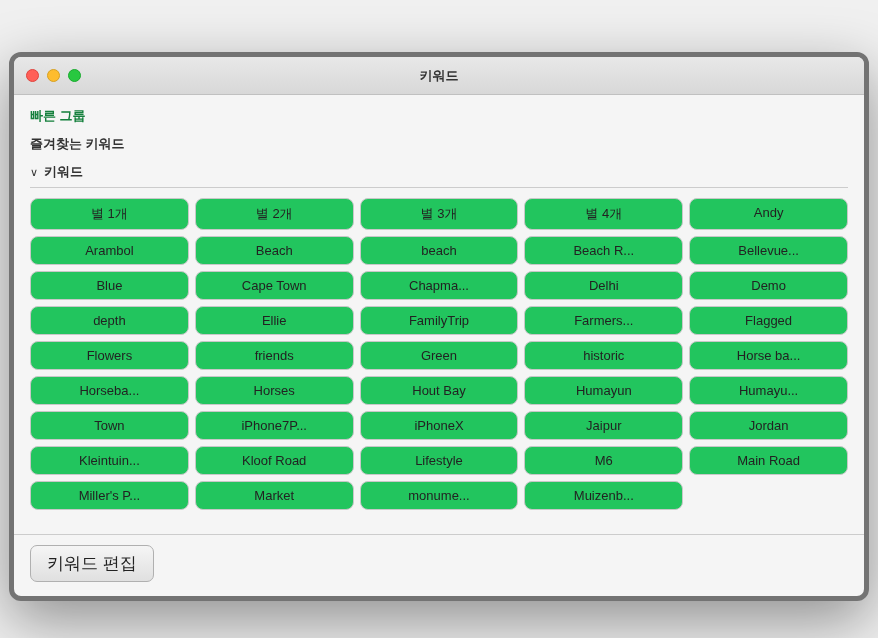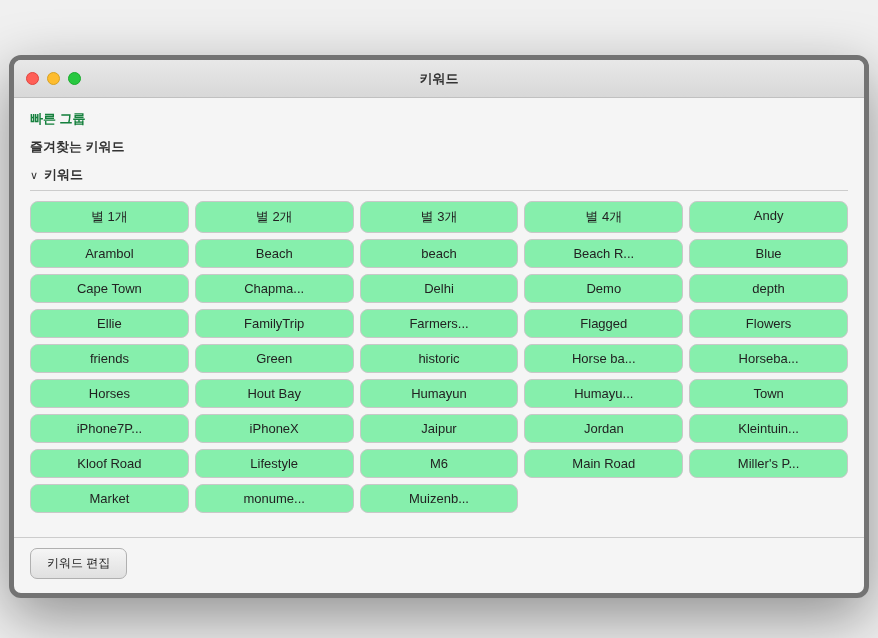--- a/index.html
+++ b/index.html
@@ -126,21 +126,21 @@
     }
 
     .keywords-grid {
       display: grid;
       grid-template-columns: repeat(5, 1fr);
       gap: 6px;
       margin-bottom: 12px;
     }
 
     .keyword-chip {
-      background: #86efac;
+      background: #22c55e;
       border: 1px solid #c8c8c8;
       border-radius: 8px;
       padding: 6px 10px;
       text-align: center;
       font-size: 13px;
       color: #222;
       cursor: pointer;
       white-space: nowrap;
       overflow: hidden;
       text-overflow: ellipsis;
@@ -149,21 +149,21 @@
     .footer {
       padding: 10px 16px 14px;
       border-top: 1px solid #ccc;
     }
 
     .edit-btn {
       background: linear-gradient(to bottom, #f5f5f5, #e0e0e0);
       border: 1px solid #b0b0b0;
       border-radius: 7px;
       padding: 6px 16px;
-      font-size: 12px;
+      font-size: 17px;
       color: #222;
       cursor: pointer;
       font-family: inherit;
     }
   </style>
 </head>
 <body>
 
 <div class="window">
   <div class="titlebar">
@@ -190,20 +190,21 @@
     <div class="keywords-grid" id="keywords-grid">
     <div class="keyword-chip">별 1개</div>
         <div class="keyword-chip">별 2개</div>
         <div class="keyword-chip">별 3개</div>
         <div class="keyword-chip">별 4개</div>
         <div class="keyword-chip">Andy</div>
         <div class="keyword-chip">Arambol</div>
         <div class="keyword-chip">Beach</div>
         <div class="keyword-chip">beach</div>
         <div class="keyword-chip">Beach R...</div>
+        <div class="keyword-chip">Bellevue...</div>
         <div class="keyword-chip">Blue</div>
         <div class="keyword-chip">Cape Town</div>
         <div class="keyword-chip">Chapma...</div>
         <div class="keyword-chip">Delhi</div>
         <div class="keyword-chip">Demo</div>
         <div class="keyword-chip">depth</div>
         <div class="keyword-chip">Ellie</div>
         <div class="keyword-chip">FamilyTrip</div>
         <div class="keyword-chip">Farmers...</div>
         <div class="keyword-chip">Flagged</div>

